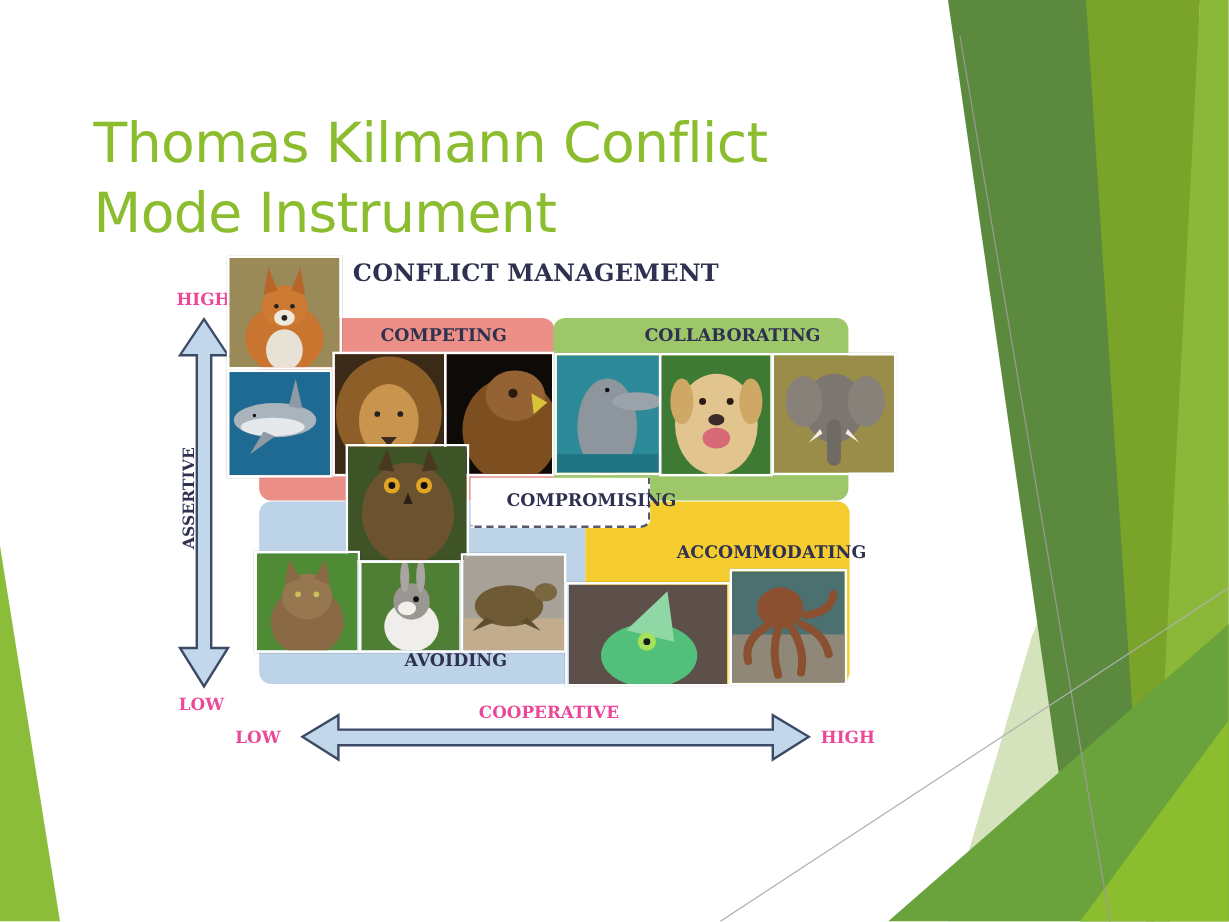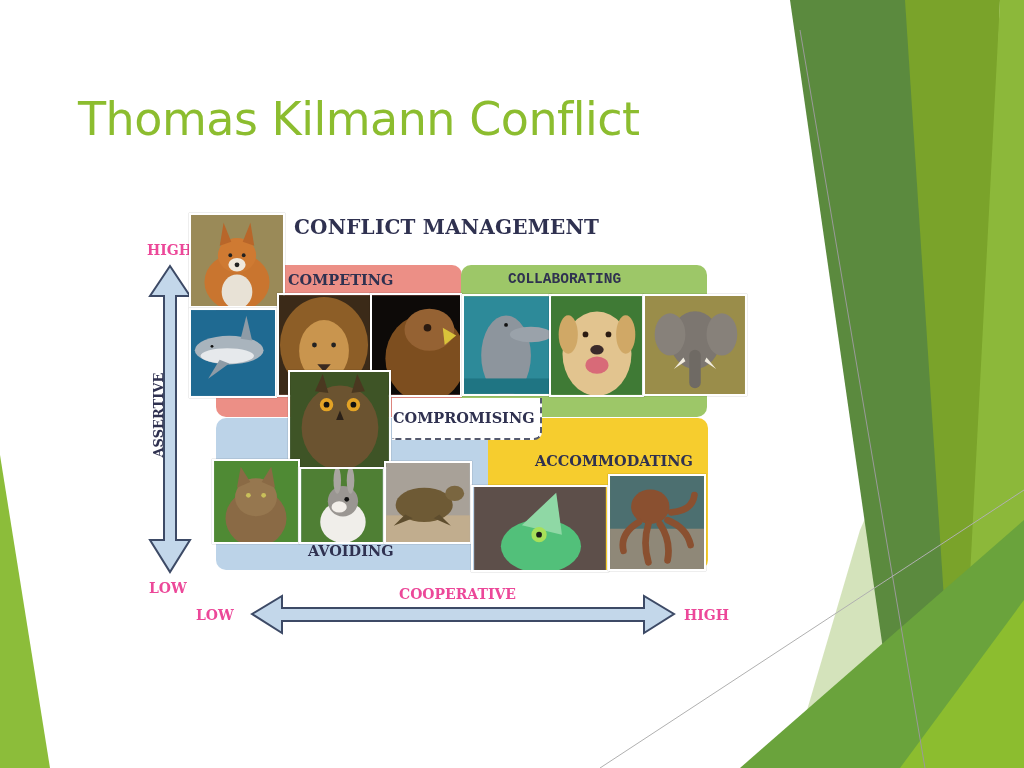--- a/index.html
+++ b/index.html
@@ -37,21 +37,21 @@
     .q-collab  { left: 461px; top: 265px; width: 246px; height: 152px; background: #9dc768; }
     .q-avoid   { left: 216px; top: 418px; width: 272px; height: 152px; background: #bcd3e8; }
     .q-accom   { left: 488px; top: 418px; width: 220px; height: 152px; background: #f6cd2e; }
     .q-compromise {
       position: absolute; left: 392px; top: 398px; width: 150px; height: 42px;
       background: #ffffff; border: 2px dashed #555a6e; border-top: none; border-left: none;
       border-radius: 0 0 8px 0;
     }
     .quad-label {
       position: absolute; font-family: "DejaVu Serif", serif; font-weight: bold;
-      font-size: 14.5px; color: #2f3150; white-space: nowrap;
+      font-size: 14.5px; color: #2f3150; white-space: nowrap; margin-left: 29px;
     }
 
     .photo {
       position: absolute; border: 2px solid #ffffff; overflow: hidden;
       box-shadow: 0 0 1px rgba(0,0,0,0.4);
     }
     .photo svg { width: 100%; height: 100%; display: block; }
   </style>
 </head>
 <body>
@@ -63,34 +63,35 @@
   <polygon points="905,0 1000,0 975,768 955,768" fill="#7aa32a"></polygon>
   <polygon points="1000,0 1024,0 1024,768 960,768" fill="#8cb83a"></polygon>
   <polygon points="740,768 1024,520 1024,768" fill="#6aa33c"></polygon>
   <polygon points="900,768 1024,600 1024,768" fill="#8cbd2f"></polygon>
   <line x1="800" y1="30" x2="925" y2="768" stroke="#9a9a9a" stroke-width="1"></line>
   <line x1="600" y1="768" x2="1024" y2="490" stroke="#b0b0b0" stroke-width="1"></line>
 </svg>
 
 <h1 class="slide-title">
   <span>Thomas Kilmann Conflict</span>
+  <span>Mode Instrument</span>
 </h1>
 
 <div class="diagram">
 
   <div class="heading">CONFLICT MANAGEMENT</div>
 
   <div class="quad q-compete"></div>
   <div class="quad q-collab"></div>
   <div class="quad q-avoid"></div>
   <div class="quad q-accom"></div>
   <div class="q-compromise"></div>
 
   <div class="quad-label" style="left:288px;top:271px;">COMPETING</div>
-  <div class="quad-label" style="left:508px;top:271px;font-family:Liberation Mono, monospace;">COLLABORATING</div>
+  <div class="quad-label" style="left:508px;top:271px;">COLLABORATING</div>
   <div class="quad-label" style="left:393px;top:409px;">COMPROMISING</div>
   <div class="quad-label" style="left:535px;top:452px;">ACCOMMODATING</div>
   <div class="quad-label" style="left:308px;top:542px;">AVOIDING</div>
 
   <svg style="position:absolute;left:0;top:0;width:1024px;height:768px;" viewBox="0 0 1024 768">
     <polygon points="170,266 190,296 176,296 176,540 190,540 170,572 150,540 164,540 164,296 150,296" fill="#c3d7ea" stroke="#3d4a66" stroke-width="2"></polygon>
     <polygon points="252,614 282,596 282,608 644,608 644,596 674,614 644,633 644,621 282,621 282,633" fill="#c3d7ea" stroke="#3d4a66" stroke-width="2"></polygon>
   </svg>
 
   <div class="axis-label" style="left:147px;top:242px;">HIGH</div>

